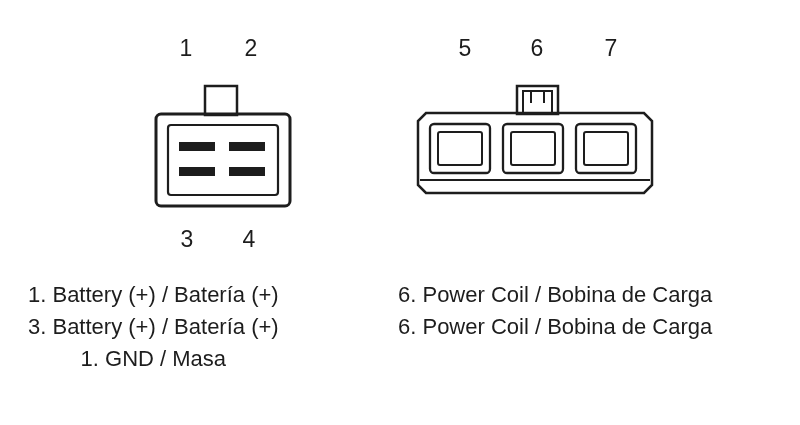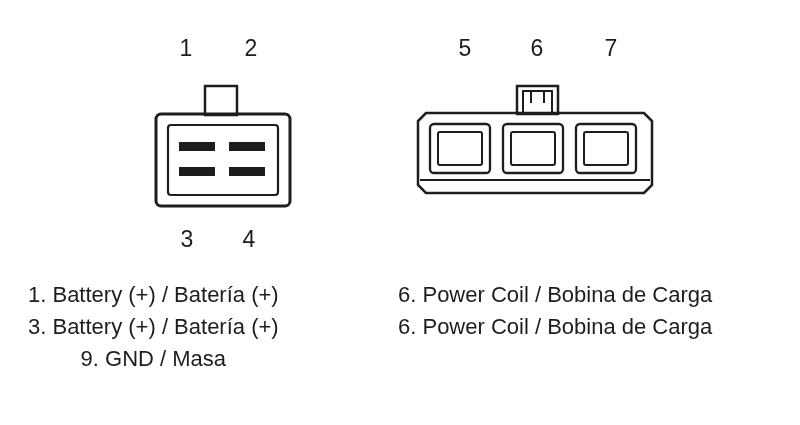--- a/index.html
+++ b/index.html
@@ -85,21 +85,21 @@
       <rect x="511" y="132" width="44" height="33" rx="2" stroke-width="2"></rect>
 
       <rect x="576" y="124" width="60" height="49" rx="4" stroke-width="2.3"></rect>
       <rect x="584" y="132" width="44" height="33" rx="2" stroke-width="2"></rect>
     </g>
   </svg>
 
   <div class="legend legend-left">
     <div class="legend-row">1. Battery (+) / Batería (+)</div>
     <div class="legend-row">3. Battery (+) / Batería (+)</div>
-    <div class="legend-row">9. GND / Masa</div>
+    <div class="legend-row">1. GND / Masa</div>
   </div>
 
   <div class="legend legend-right">
     <div class="legend-row">6. Power Coil / Bobina de Carga</div>
     <div class="legend-row">6. Power Coil / Bobina de Carga</div>
   </div>
 
 </div>
 
 </body></html>

